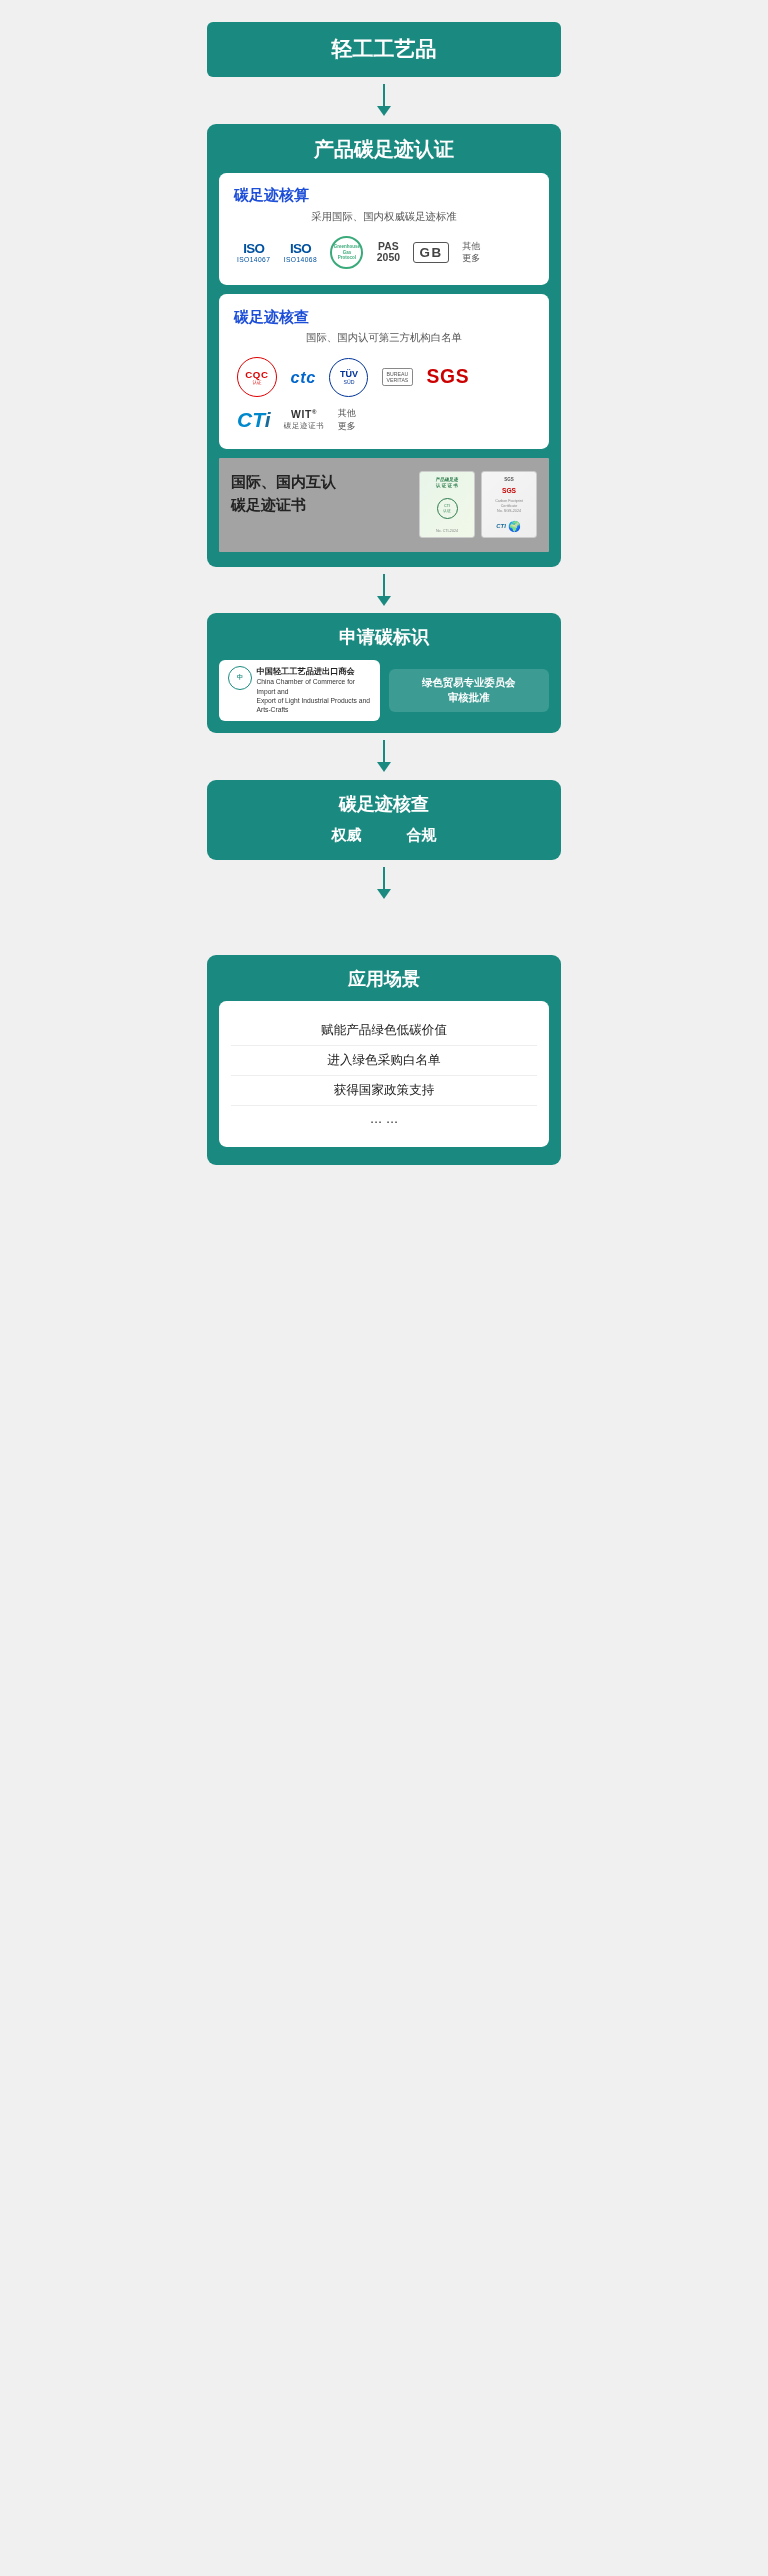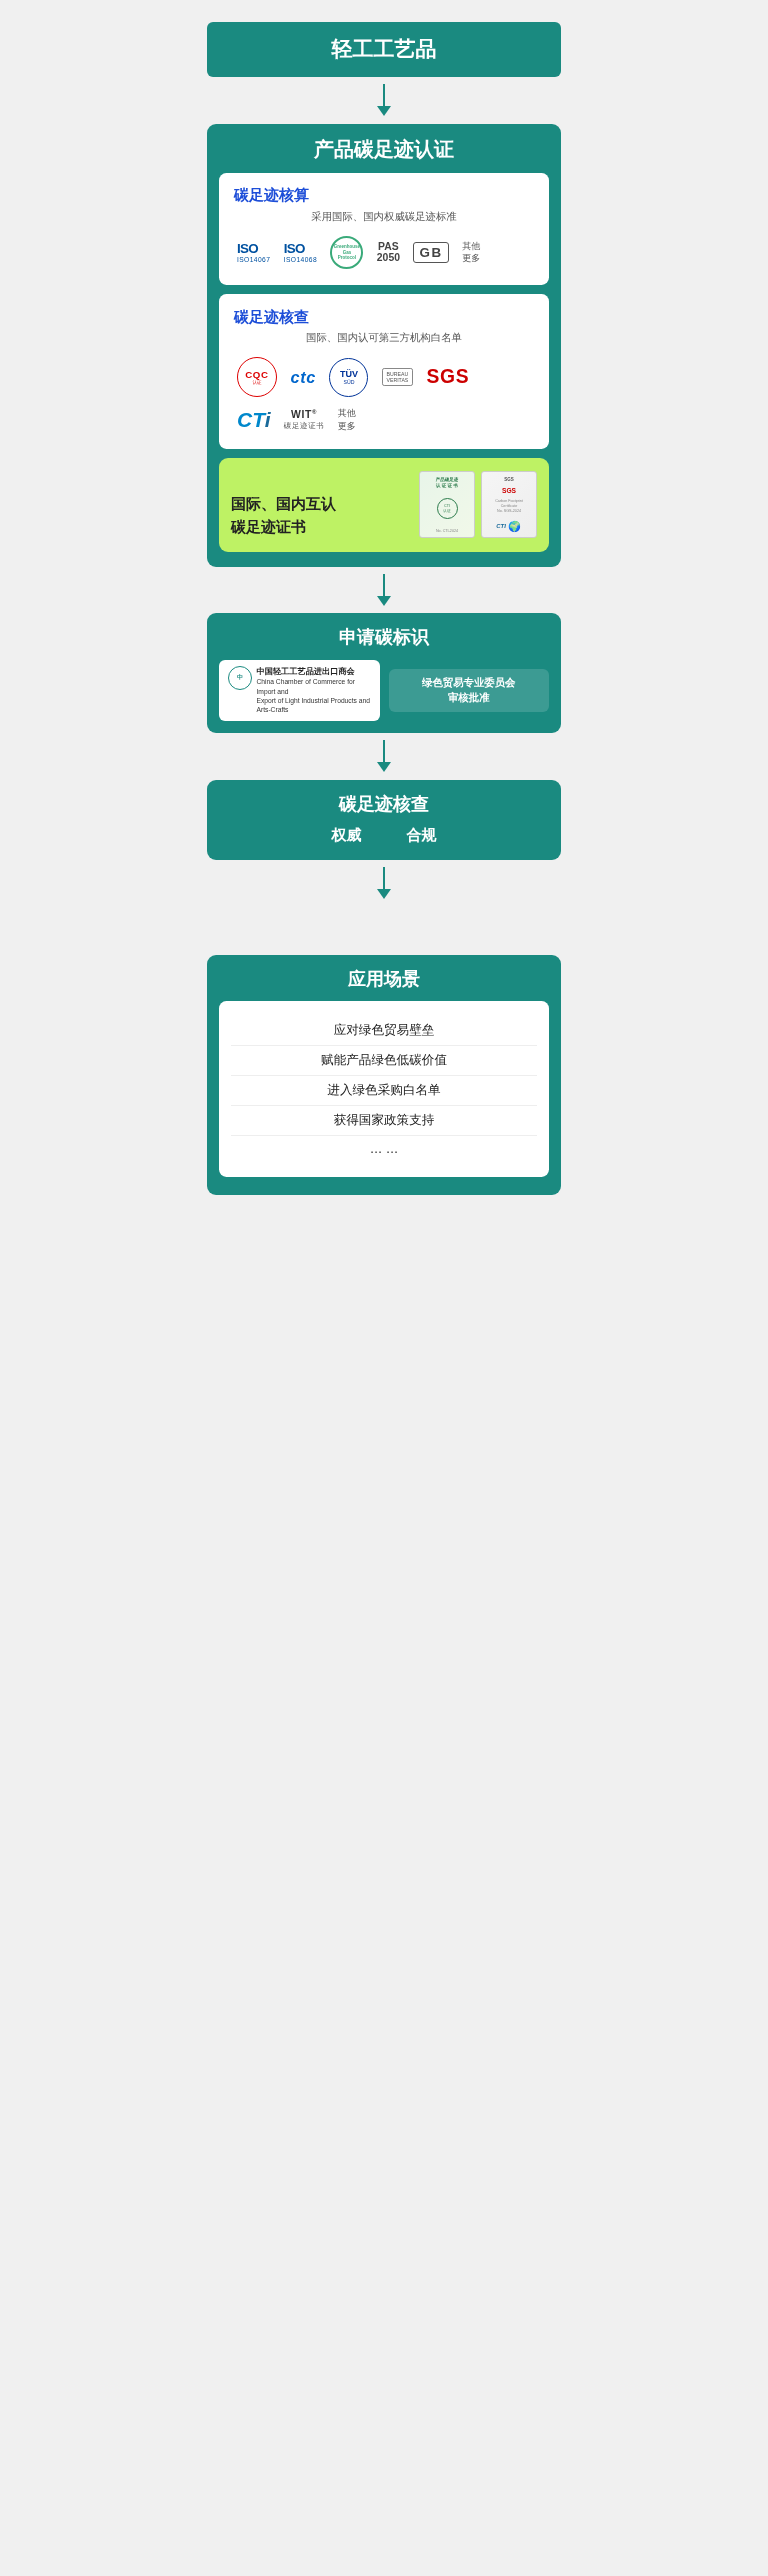--- a/index.html
+++ b/index.html
@@ -101,20 +101,21 @@
       align-items: center;
       justify-content: flex-start;
       gap: 9px 13.4px;
       padding: 0 3px;
     }
 
     
     .iso-box {
       display: flex;
       flex-direction: column;
+      align-items: center;
     }
     .iso-main {
       font-size: 13.4px;
       font-weight: 900;
       color: #0051a0;
       line-height: 1;
       letter-spacing: -0.7px;
     }
     .iso-sub {
       font-size: 6.7px;
@@ -283,24 +284,24 @@
     }
     .wit-bottom {
       font-size: 7.4px;
       color: #555;
       letter-spacing: 0.7px;
     }
 
     
     .cert-image-card {
       display: flex;
-      align-items: flex-end;
+      align-items: flex-start;
       gap: 12px;
-      background: #bef264;
-      border-radius: 9px;
+      background: #a3a3a3;
+      border-radius: 1px;
       padding: 13.4px 12px;
     }
     .cert-text-left {
       font-size: 15px;
       font-weight: bold;
       color: #222;
       flex: 1;
       line-height: 1.5;
     }
     .cert-images {
@@ -660,21 +661,20 @@
   </div>
 
   <div class="arrow-down">
     <div class="arrow-line"></div>
     <div class="arrow-head"></div>
   </div>
 
   <div class="app-section">
     <div class="app-title">应用场景</div>
     <div class="app-white-card">
-      <div class="app-item">应对绿色贸易壁垒</div>
       <div class="app-item">赋能产品绿色低碳价值</div>
       <div class="app-item">进入绿色采购白名单</div>
       <div class="app-item">获得国家政策支持</div>
       <div class="app-dots">… …</div>
     </div>
   </div>
 
 </div>
 
 

